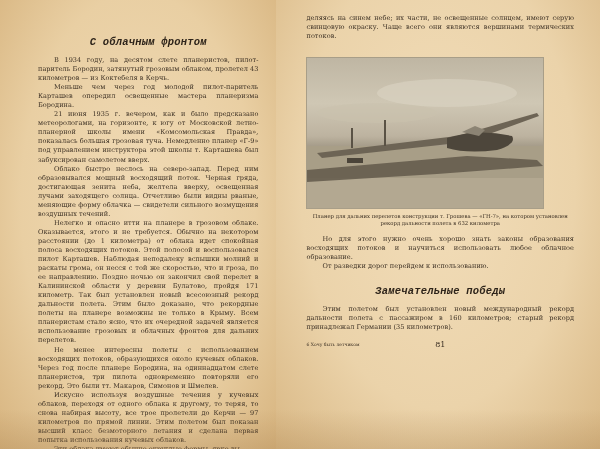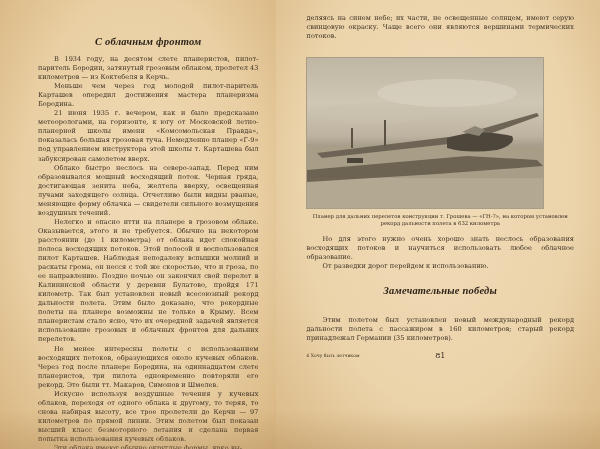--- a/index.html
+++ b/index.html
@@ -17,50 +17,50 @@
   .page.left { width: 295px; padding: 36px 18px 0 38px; }
   .page.right { width: 346px; padding: 14px 26px 0 30px;
     background: radial-gradient(ellipse at 50% 40%, #f2ddb9 0%, #ebd3aa 60%, #d9b885 100%); }
   .spine {
     position: absolute; left: 292px; top: 0; width: 6px; height: 449px;
     background: linear-gradient(90deg, #a07a4a 0%, #3b2a1a 40%, #5a412a 70%, #c9a676 100%);
   }
   .bottom-stain { position:absolute; left:0; right:0; bottom:0; height:40px;
     background: linear-gradient(180deg, rgba(0,0,0,0) 0%, rgba(160,120,70,0.25) 100%); }
   h2.section {
-    font-family: Liberation Serif, serif; font-style: italic; font-weight: bold;
+    font-family: Liberation Mono, monospace; font-style: italic; font-weight: bold;
     font-size: 10.5px; text-align: center; margin: 0 0 8px 0; color: #2e241a;
     letter-spacing: 0.2px;
   }
   p.txt {
     margin: 0; font-size: 6.55px; line-height: 9.05px; text-align: justify;
     text-indent: 16px; letter-spacing: 0.05px;
   }
   .pagenum { text-align: center; font-size: 8px; margin-top: 10px; }
   .photo {
     margin: 16px 2px 4px 0; width: 236px; height: 150px;
     background:
       linear-gradient(180deg, #bfb6a3 0%, #cfc7b4 30%, #bdb3a0 52%, #9a917f 62%, #b7ad97 75%, #a79d86 100%);
     position: relative; overflow: hidden; border: 1px solid #a89e88;
   }
   .photo svg { position:absolute; left:0; top:0; }
   .caption { font-size: 5.3px; line-height: 7px; text-align: center; margin: 3px 6px 8px 6px; }
-  .right h2.section { margin: 14px 0 20px 0; }
+  .right h2.section { margin: 14px 0 8px 0; }
   .footer-row { position: relative; margin-top: 8px; height: 12px; }
   .footer-sig { position:absolute; left:0; top:2px; font-size: 4.5px; }
   .footer-num { text-align:center; font-size: 8px; }
 </style>
 </head>
 <body>
 
 <div class="spread">
   <div class="page left">
     <h2 class="section">С облачным фронтом</h2>
     <p class="txt">В 1934 году, на десятом слете планеристов, пилот-паритель Бородин, затянутый грозовым облаком, пролетел 43 километров — из Коктебеля в Керчь.</p>
-    <p class="txt">Меньше чем через год молодой пилот-паритель Карташев опередил достижения мастера планеризма Бородина.</p>
+    <p class="txt">Меньше чем через год молодой пилот-паритель Карташев опередил освещенные мастера планеризма Бородина.</p>
     <p class="txt">21 июня 1935 г. вечером, как и было предсказано метеорологами, на горизонте, к югу от Московской летно-планерной школы имени «Комсомольская Правда», показалась большая грозовая туча. Немедленно планер «Г-9» под управлением инструктора этой школы т. Карташева был забуксирован самолетом вверх.</p>
     <p class="txt">Облако быстро неслось на северо-запад. Перед ним образовывался мощный восходящий поток. Черная гряда, достигающая зенита неба, желтела вверху, освещенная лучами заходящего солнца. Отчетливо были видны рваные, меняющие форму облачка — свидетели сильного возмущения воздушных течений.</p>
     <p class="txt">Нелегко и опасно итти на планере в грозовом облаке. Оказывается, этого и не требуется. Обычно на некотором расстоянии (до 1 километра) от облака идет спокойная полоса восходящих потоков. Этой полосой и воспользовался пилот Карташев. Наблюдая неподалеку вспышки молний и раскаты грома, он несся с той же скоростью, что и гроза, по ее направлению. Поздно ночью он закончил свой перелет в Калининской области у деревни Булатово, пройдя 171 километр. Так был установлен новый всесоюзный рекорд дальности полета. Этим было доказано, что рекордные полеты на планере возможны не только в Крыму. Всем планеристам стало ясно, что их очередной задачей является использование грозовых и облачных фронтов для дальних перелетов.</p>
     <p class="txt">Не менее интересны полеты с использованием восходящих потоков, образующихся около кучевых облаков. Через год после планере Бородина, на одиннадцатом слете планеристов, три пилота одновременно повторяли его рекорд. Это были тт. Макаров, Симонов и Шмелев.</p>
     <p class="txt">Искусно используя воздушные течения у кучевых облаков, переходя от одного облака к другому, то теряя, то снова набирая высоту, все трое пролетели до Керчи — 97 километров по прямой линии. Этим полетом был показан высший класс безмоторного летания и сделана первая попытка использования кучевых облаков.</p>
     <p class="txt">Эти облака имеют обычно округлые формы, ярко вы-</p>
     <div class="pagenum">80</div>
     <div class="bottom-stain"></div>
   </div>
 
@@ -79,21 +79,21 @@
         <path d="M10 95 L150 78 L230 55 L232 58 L160 84 L15 100 Z" fill="#6d6455"></path>
         <path d="M140 80 Q170 70 205 78 Q210 86 190 92 Q160 96 140 90 Z" fill="#4d463b"></path>
         <path d="M155 74 L168 68 L178 72 L172 78 Z" fill="#8c8474"></path>
         <line x1="45" y1="90" x2="45" y2="70" stroke="#5a5245" stroke-width="2"></line>
         <line x1="78" y1="88" x2="78" y2="62" stroke="#5a5245" stroke-width="2"></line>
         <rect x="40" y="100" width="16" height="5" fill="#4b4439"></rect>
       </svg>
     </div>
     <div class="caption">Планер для дальних перелетов конструкции т. Грошева — «ГН-7», на котором установлен рекорд дальности полета в 632 километра</div>
 
-    <p class="txt">Но для этого нужно очень хорошо знать неслось образования восходящих потоков и научиться использовать любое облачное образование.</p>
+    <p class="txt">Но для этого нужно очень хорошо знать законы образования восходящих потоков и научиться использовать любое облачное образование.</p>
     <p class="txt">От разведки дорог перейдем к использованию.</p>
 
     <h2 class="section">Замечательные победы</h2>
     <p class="txt">Этим полетом был установлен новый международный рекорд дальности полета с пассажиром в 160 километров; старый рекорд принадлежал Германии (35 километров).</p>
 
     <div class="footer-row">
       <span class="footer-sig">6  Хочу быть летчиком</span>
       <div class="footer-num">81</div>
     </div>
     <div class="bottom-stain"></div>

